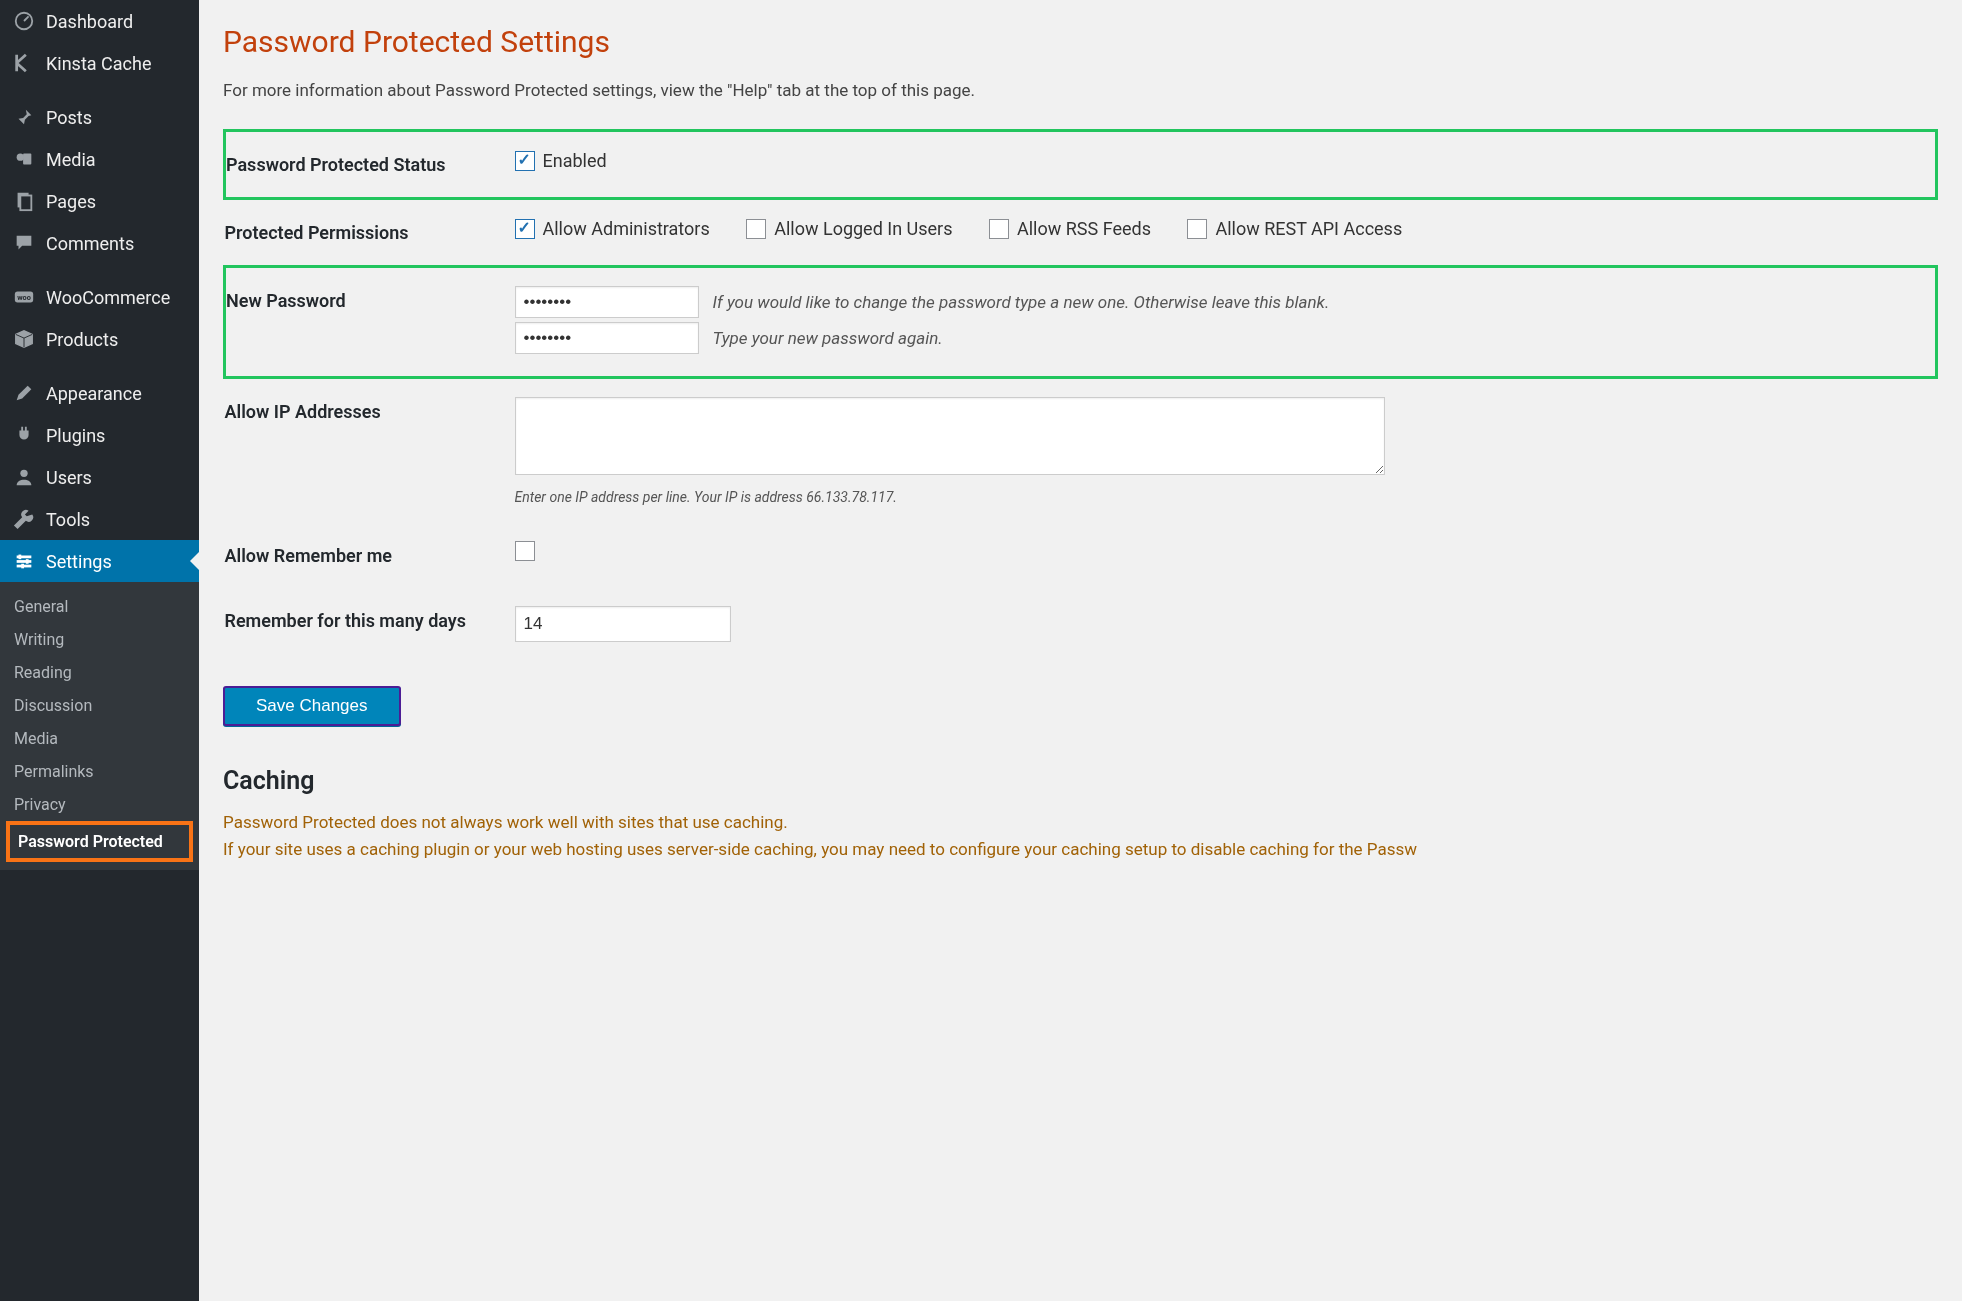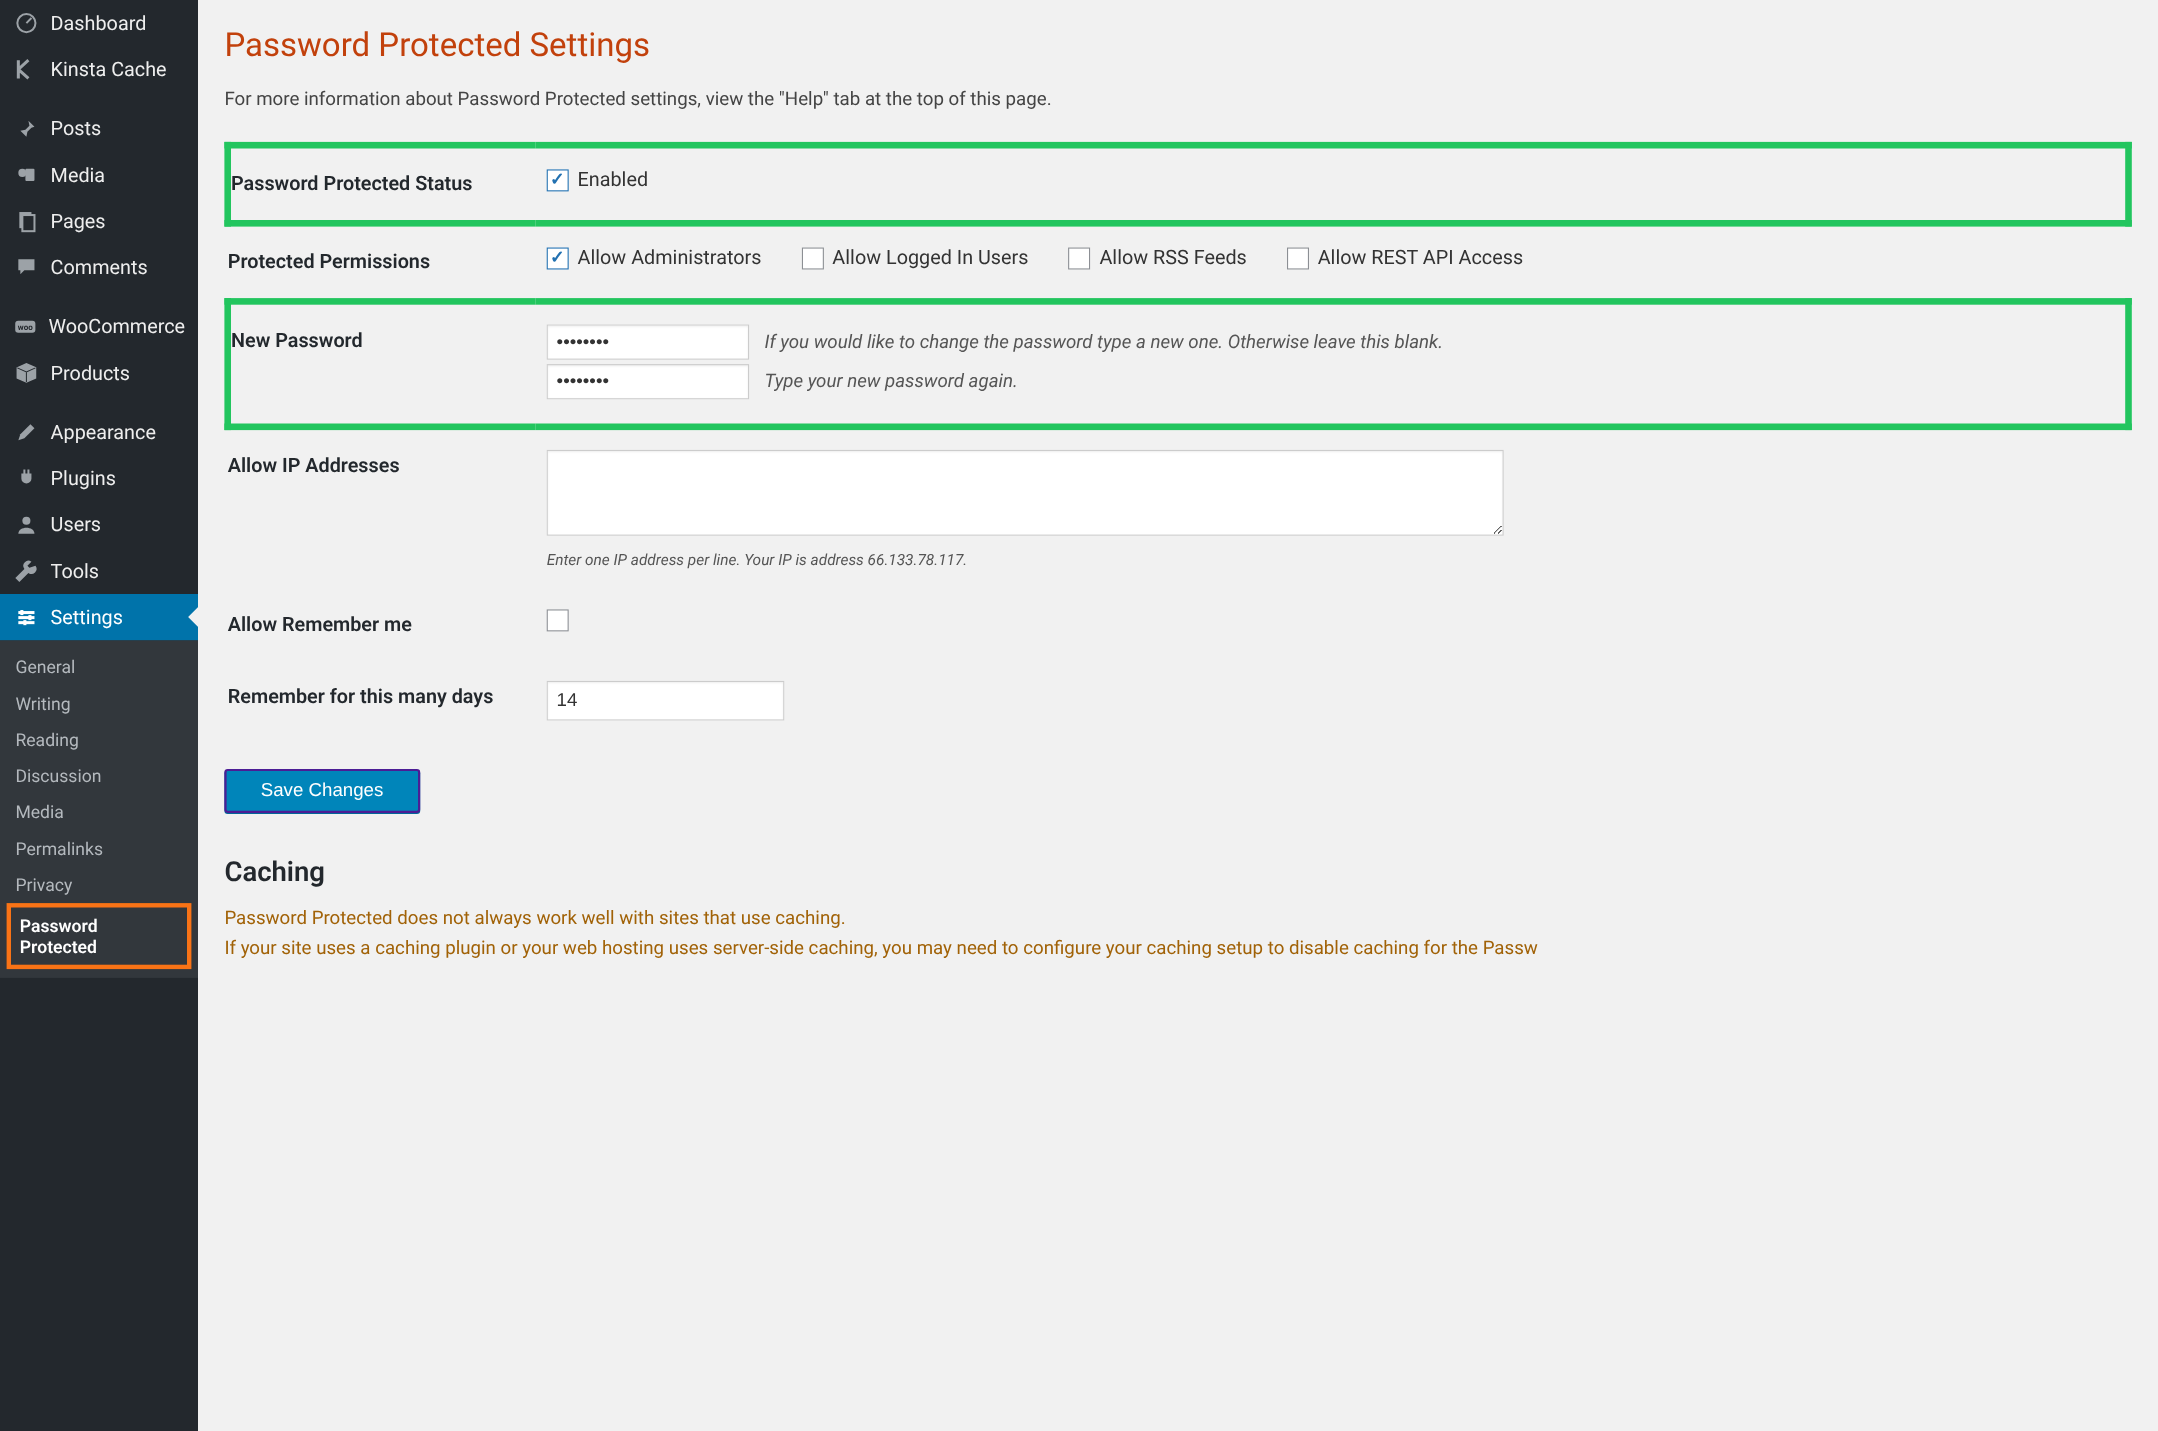--- a/index.html
+++ b/index.html
@@ -1,38 +1,38 @@
 <!DOCTYPE html>
 <html><head>
 <meta charset="utf-8">
 <style>
   * { box-sizing: border-box; margin: 0; padding: 0; }
   body { font-family: -apple-system, BlinkMacSystemFont, "Segoe UI", Roboto, Arial, sans-serif; font-size: 18px; color: #333; background: #f1f1f1; }
   .wrap { display: flex; min-height: 1301px; width: 1962px; overflow: hidden; }
   
-  .sidebar { width: 180px; background: #23282d; color: #eee; flex-shrink: 0; }
+  .sidebar { width: 199px; background: #23282d; color: #eee; flex-shrink: 0; }
   .sidebar-item { display: flex; align-items: center; padding: 9px 12px; color: #eee; font-size: 18px; cursor: pointer; }
   .sidebar-item .icon { width: 24px; height: 24px; margin-right: 10px; display: inline-flex; align-items: center; justify-content: center; color: #9ca2a7; }
   .sidebar-item.active { background: #0073aa; color: #fff; position: relative; }
   .sidebar-item.active .icon { color: #fff; }
   .sidebar-item.active::after {
     content: ""; position: absolute; right: -1px; top: 50%; transform: translateY(-50%);
     width: 0; height: 0; border-top: 10px solid transparent; border-bottom: 10px solid transparent; border-right: 10px solid #f1f1f1;
   }
   .subitems { background: #32373c; padding: 8px 0; }
   .subitem { padding: 7px 14px; color: #b4b9be; font-size: 16px; cursor: pointer; }
   .subitem.highlighted { margin: 0 6px; padding: 7px 8px; border: 4px solid #f97316; color: #fff; font-weight: 600; }
   
   .main { flex: 1; padding: 14px 24px 30px 24px; overflow: hidden; }
   h1.page-title { font-size: 30px; font-weight: 400; color: #c2410c; margin: 10px 0 18px; }
   p.desc { font-size: 17px; color: #444; line-height: 1.55; margin: 0; }
   table.form-table { width: 100%; border-collapse: collapse; margin-top: 26px; }
   table.form-table th { text-align: left; vertical-align: top; width: 280px; padding: 22px 10px 22px 0; font-weight: 600; font-size: 18px; color: #23282d; }
   table.form-table td { padding: 18px 10px; vertical-align: top; }
-  .hl-box { border: 6px solid #22c55e; }
+  .hl-box { border: 3px solid #22c55e; }
   .check-row label { margin-right: 32px; font-size: 18px; color: #333; display: inline-flex; align-items: center; }
   input[type="checkbox"] { width: 20px; height: 20px; margin-right: 8px; border: 1px solid #8c8f94; background: #fff; appearance: none; position: relative; }
   input[type="checkbox"]:checked { border-color: #2271b1; }
   input[type="checkbox"]:checked::after { content: "✓"; position: absolute; left: 2px; top: -2px; color: #2271b1; font-size: 16px; font-weight: bold; }
   input[type="text"], input[type="password"], textarea { border: 1px solid #ccc; background: #fff; padding: 4px 8px; font-size: 17px; color: #333; box-shadow: inset 0 1px 2px rgba(0,0,0,.07); }
   input.pwd { width: 184px; height: 32px; }
   .pwd-line { display: flex; align-items: center; margin-bottom: 4px; }
   .pwd-hint { font-style: italic; color: #555; margin-left: 14px; font-size: 17px; }
   textarea.ip { width: 870px; height: 78px; resize: vertical; }
   .ip-hint { font-style: italic; color: #555; margin-top: 10px; font-size: 14px; }

